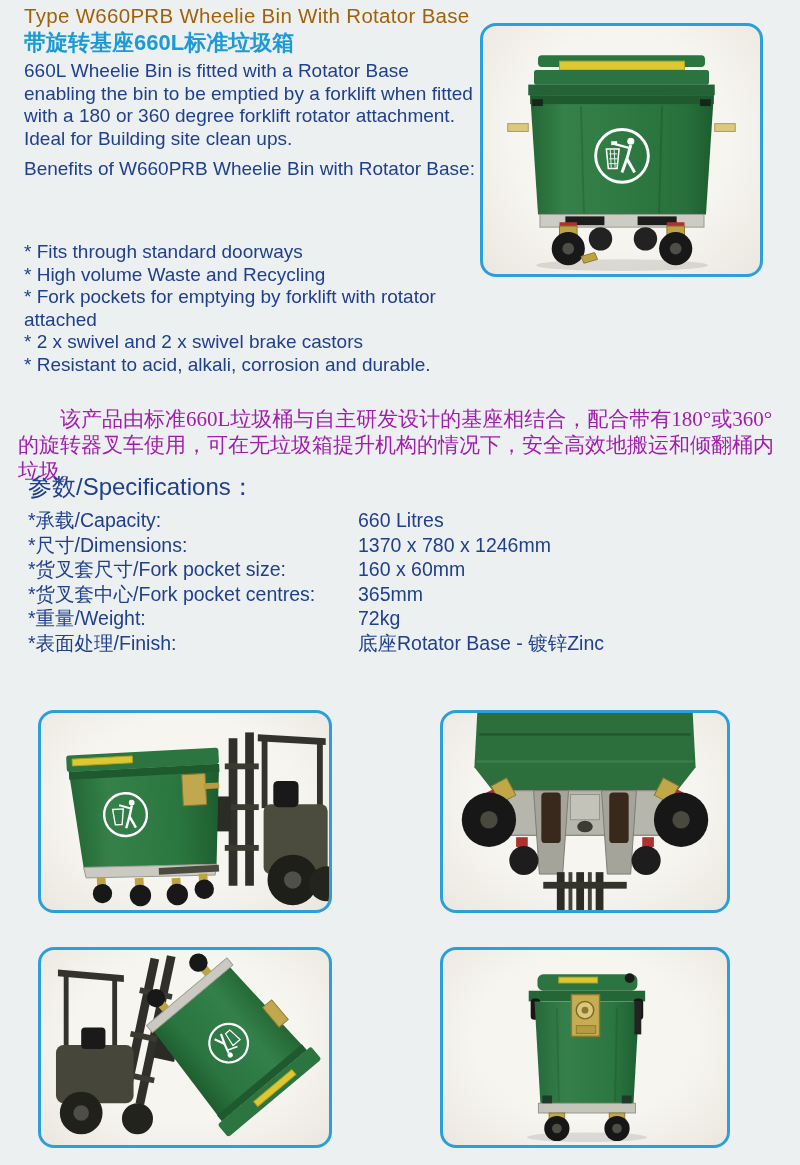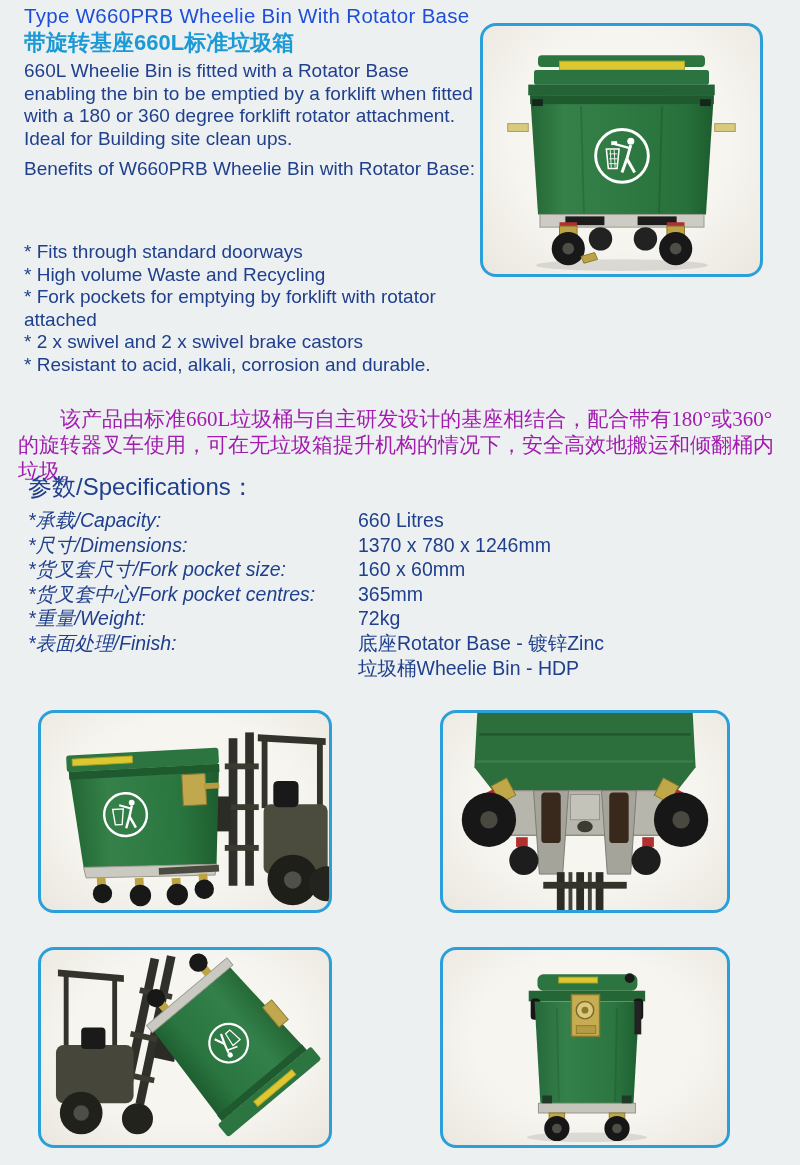--- a/index.html
+++ b/index.html
@@ -3,35 +3,35 @@
 <meta charset="utf-8">
 <style>
   html,body{margin:0;padding:0;}
   body{
     width:800px;height:1165px;position:relative;overflow:hidden;
     background:#edf0f1;
     font-family:"Liberation Sans","DejaVu Sans",sans-serif;
     color:#20408d;
   }
   .abs{position:absolute;}
-  .title-en{left:24px;top:4px;font-size:20.5px;color:#1d4ed8;letter-spacing:.3px;white-space:nowrap;}
+  .title-en{left:24px;top:4px;font-size:20.5px;color:#a16207;letter-spacing:.3px;white-space:nowrap;}
   .title-zh{left:24px;top:28px;font-size:22px;color:#1b9ad6;font-weight:bold;white-space:nowrap;}
   .intro{left:24px;top:60px;width:452px;font-size:19px;line-height:22.5px;}
   .benefits-h{left:24px;top:158px;width:452px;font-size:19px;line-height:22.5px;}
   .benefits{left:24px;top:241px;width:458px;font-size:19px;line-height:22.6px;}
   .benefits p{margin:0;}
   .desc-zh{
     left:18px;top:406px;width:764px;font-size:21px;line-height:26px;
     text-indent:2em;color:#a21caf;
     font-family:"Liberation Serif","DejaVu Serif",serif;
   }
   .specs-h{left:28px;top:471px;font-size:24px;}
   .specs{left:28px;top:508px;font-size:19.5px;line-height:24.6px;}
   .spec-row{display:flex;}
-  .spec-label{width:330px;flex:0 0 330px;font-style:italic;}
+  .spec-label{width:330px;flex:0 0 330px;}
   .spec-value{white-space:nowrap;}
   .photo{
     position:absolute;box-sizing:border-box;
     border:3px solid #2b9fd9;border-radius:16px;
     background:radial-gradient(ellipse at 50% 45%, #f7f5f0 55%, #eae7df 100%);
     overflow:hidden;
   }
   .photo svg{display:block;width:100%;height:100%;}
   #photo-front{left:480px;top:23px;width:283px;height:254px;}
   #photo-lift{left:38px;top:710px;width:294px;height:203px;}
@@ -79,24 +79,20 @@
     <span class="spec-value">365mm</span>
   </div>
   <div class="spec-row">
     <span class="spec-label">*重量/Weight:</span>
     <span class="spec-value">72kg</span>
   </div>
   <div class="spec-row">
     <span class="spec-label">*表面处理/Finish:</span>
     <span class="spec-value">底座Rotator Base - 镀锌Zinc</span>
   </div>
-  <div class="spec-row">
-    <span class="spec-label"></span>
-    <span class="spec-value">垃圾桶Wheelie Bin - HDP</span>
-  </div>
 </div>
 
 <div class="photo" id="photo-front" title="Green 660L wheelie bin on rotator base, front view">
   <svg viewBox="0 0 283 254">
     <defs>
       <linearGradient id="gF" x1="0" y1="0" x2="1" y2="0">
         <stop offset="0" stop-color="#236634"></stop>
           <stop offset="0.18" stop-color="#358149"></stop>
         <stop offset="0.5" stop-color="#2e7a42"></stop>
           <stop offset="0.85" stop-color="#27703b"></stop>

